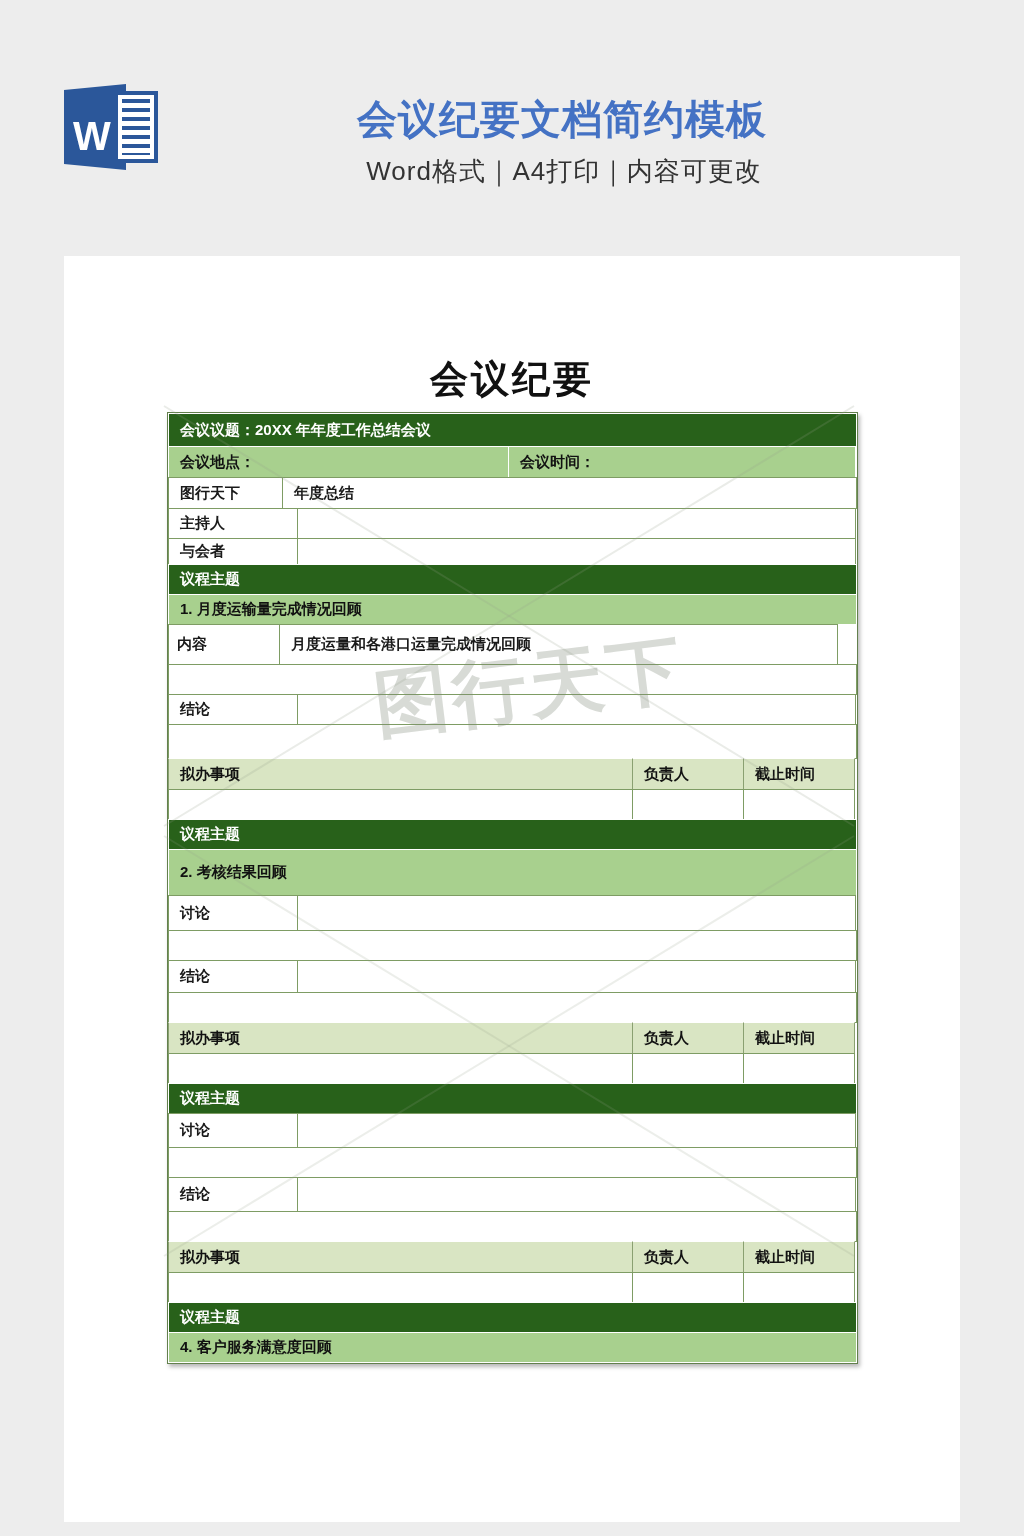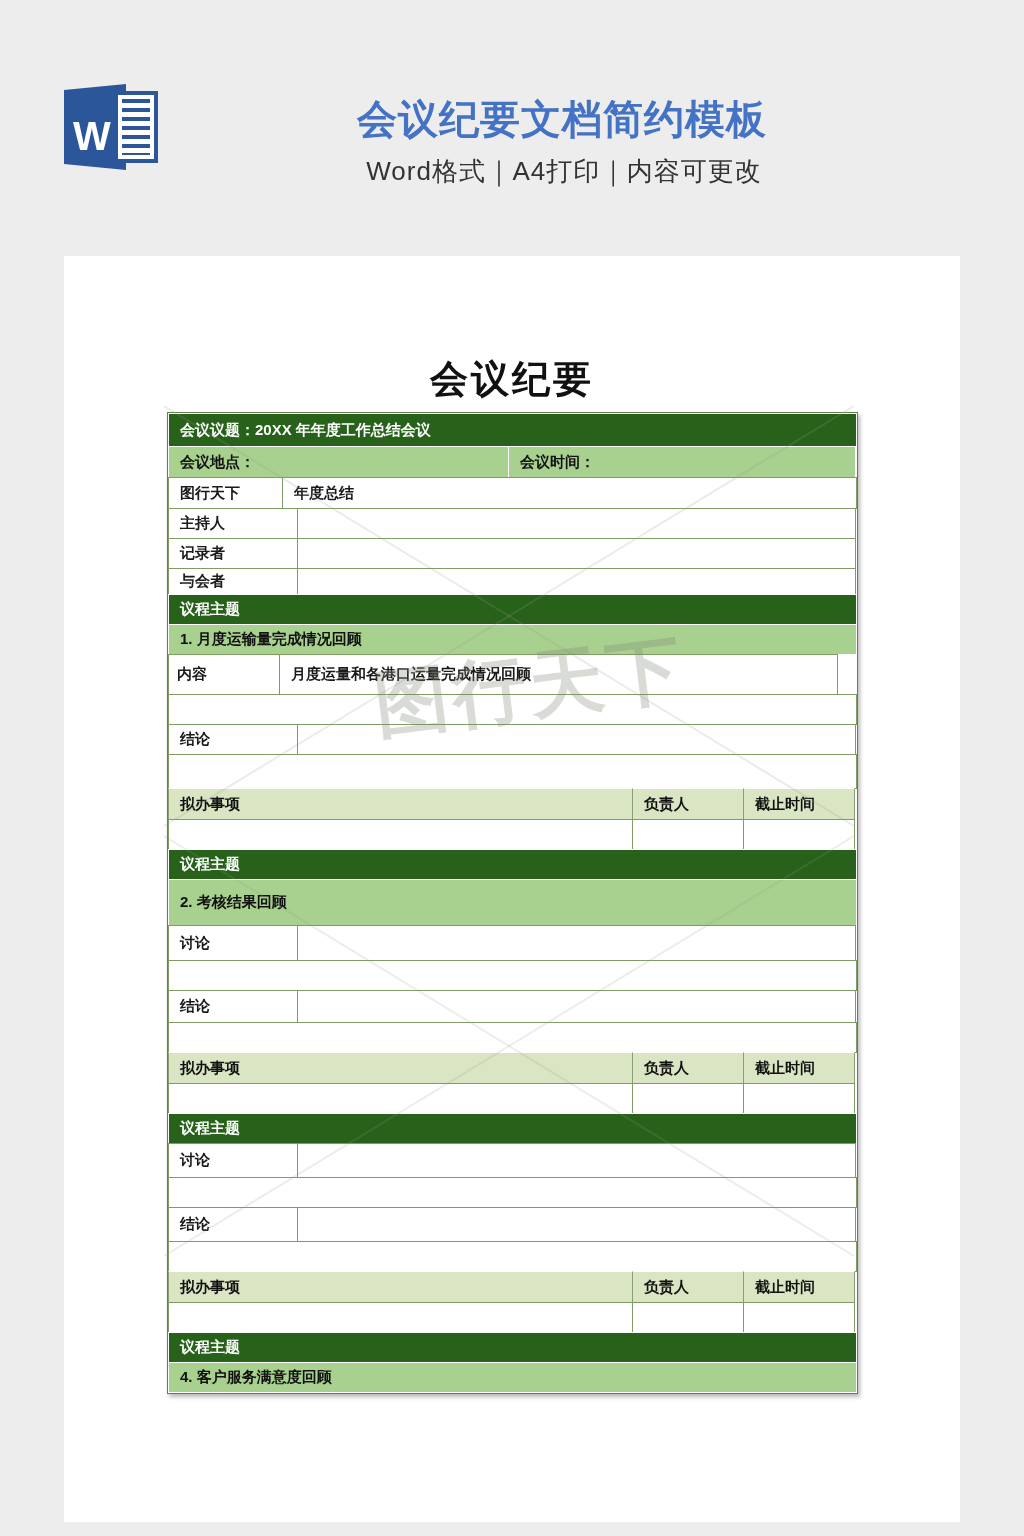--- a/index.html
+++ b/index.html
@@ -110,24 +110,20 @@
           <div class="cell" style="width: 348px;">会议时间：</div>
         </div>
         <div class="trow label" style="height: 32px;">
           <div class="cell" style="width: 130px;">图行天下</div>
           <div class="cell" style="width: 665px;">年度总结</div>
         </div>
         <div class="trow label" style="height: 31px;">
           <div class="cell" style="width: 130px;">主持人</div>
           <div class="cell" style="width: 559px;"></div>
         </div>
-        <div class="trow label" style="height: 31px;">
-          <div class="cell" style="width: 130px;">记录者</div>
-          <div class="cell" style="width: 559px;"></div>
-        </div>
         <div class="trow label" style="height: 27px;">
           <div class="cell" style="width: 130px;">与会者</div>
           <div class="cell" style="width: 559px;"></div>
         </div>
         <div class="trow bar-dark" style="height: 31px;">
           <div class="cell" style="width: 689px;">议程主题</div>
         </div>
         <div class="trow bar-light" style="height: 31px;">
           <div class="cell" style="width: 689px;">1. 月度运输量完成情况回顾</div>
         </div>

